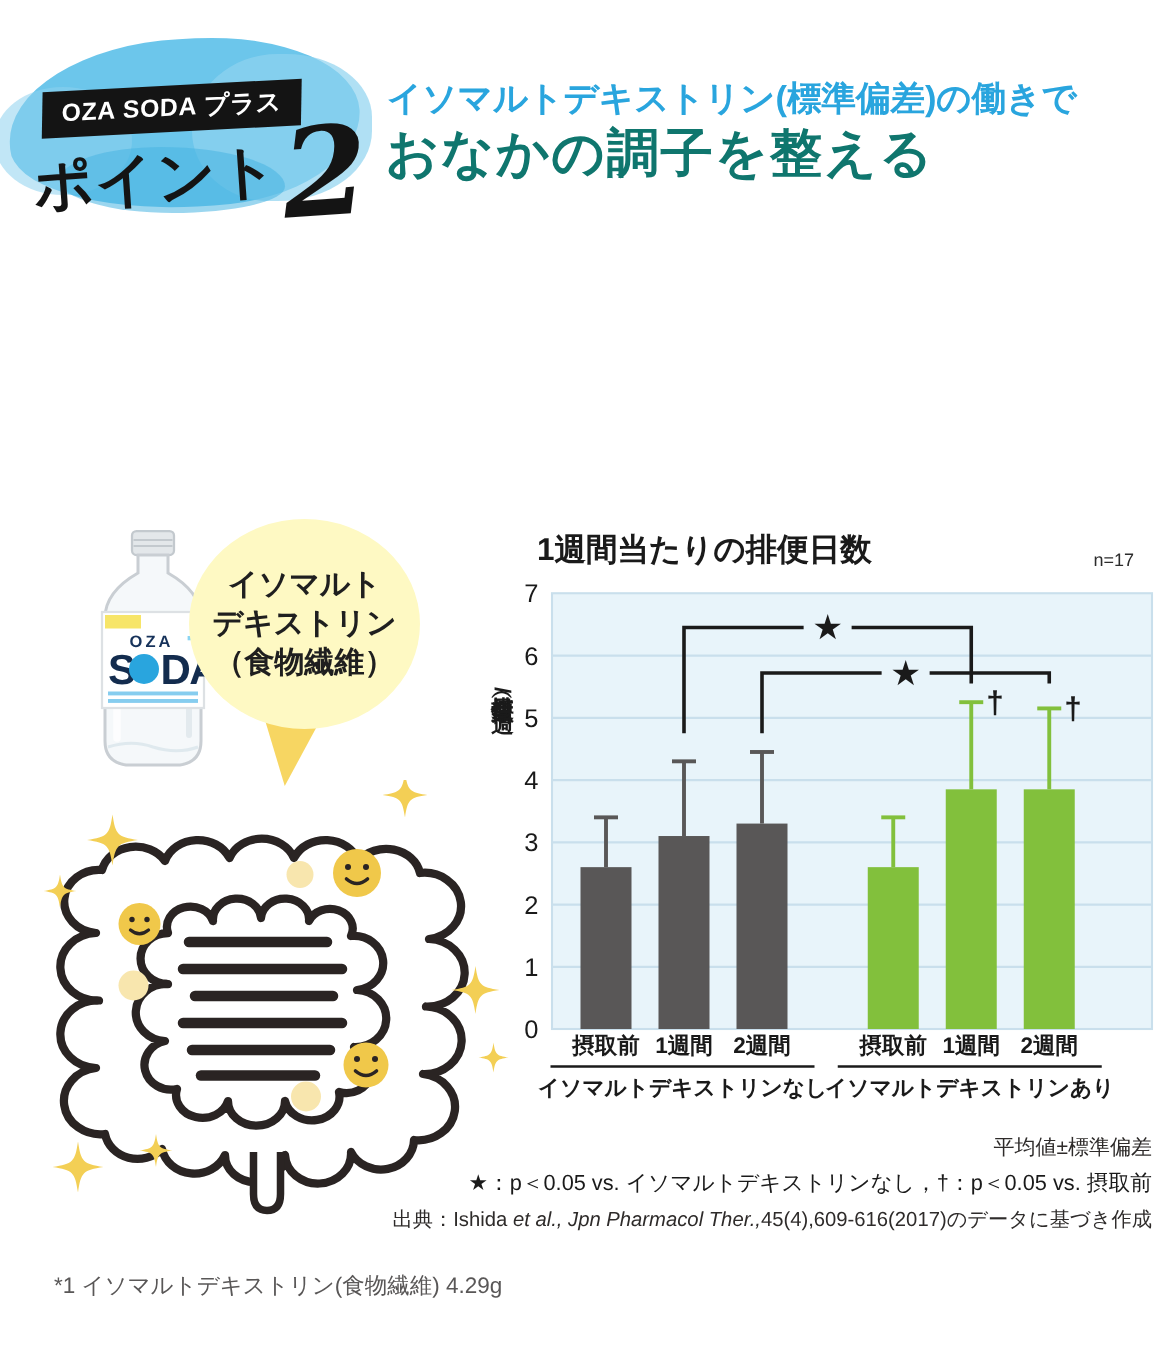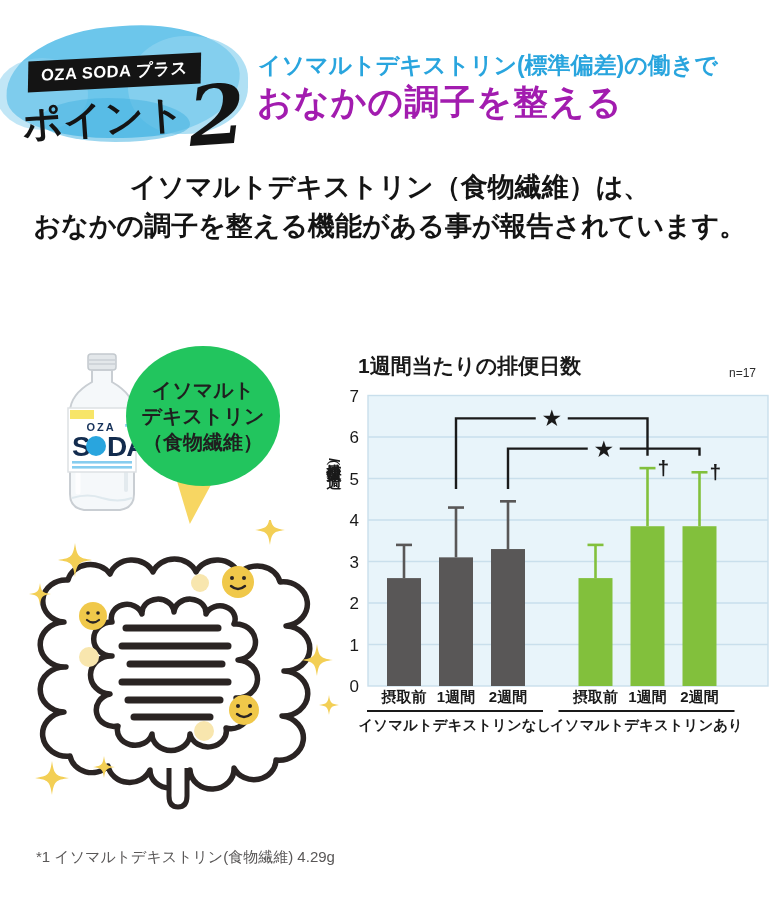--- a/index.html
+++ b/index.html
@@ -19,31 +19,31 @@
   .badge-box { position:absolute; left:28px; top:57px; background:#141414; color:#fff;
                padding:4px 13px 5px 13px; transform:rotate(-3deg) skewX(-4deg);
                font-size:16.5px; font-weight:bold; letter-spacing:.5px; }
   .point-row { position:absolute; left:22px; top:80px; transform:rotate(-4deg);
                display:flex; align-items:flex-end; color:#141414; }
   .point-label { font-size:39px; font-weight:bold; letter-spacing:1px; }
   .point-number { font-family:"DejaVu Serif","Liberation Serif",serif; font-style:italic; font-weight:600;
                   font-size:82px; line-height:.78; margin-left:2px; transform:translateY(10px); }
 
   .hdr-sub { position:absolute; left:258px; top:50px; font-size:23px; font-weight:600; color:#29a5de; }
-  .hdr-title { position:absolute; left:257px; top:79px; font-size:35px; font-weight:bold; color:#a21caf; letter-spacing:1px; }
+  .hdr-title { position:absolute; left:257px; top:79px; font-size:35px; font-weight:bold; color:#0f766e; letter-spacing:1px; }
 
   
   .lead { position:absolute; left:0; top:168px; width:780px; text-align:center; color:#141414;
           font-size:27px; font-weight:bold; line-height:39px; }
   .body-text { position:absolute; left:27px; top:266px; width:730px; font-size:15.5px; line-height:1.55;
                color:#3c3938; letter-spacing:.2px; }
 
   
   .bottle-svg { position:absolute; left:58px; top:352px; }
-  .bubble { position:absolute; left:126px; top:346px; width:154px; height:140px; background:#22c55e;
+  .bubble { position:absolute; left:126px; top:346px; width:154px; height:140px; background:#fef9c3;
             border-radius:50%; display:flex; flex-direction:column; justify-content:center; align-items:center;
             text-align:center; color:#1f1f1f; font-size:20px; font-weight:bold; line-height:26px; z-index:2; }
   .bubble-tail { position:absolute; left:168px; top:472px; width:52px; height:52px; background:#f7d662;
                  clip-path:polygon(12% 0, 96% 0, 42% 100%); z-index:1; }
   .gut-svg { position:absolute; left:22px; top:520px; }
 
   
   .chart-block { position:absolute; left:322px; top:352px; width:458px; }
   .chart-title-row { display:flex; justify-content:space-between; align-items:flex-end; padding:0 24px 4px 36px; }
   .chart-title { font-size:21px; font-weight:bold; color:#1a1a1a; }
@@ -74,24 +74,20 @@
     <span>OZA SODA プラス</span>
   </div>
   <div class="point-row">
     <span class="point-label">ポイント</span>
     <span class="point-number">2</span>
   </div>
 
   <div class="hdr-sub">イソマルトデキストリン(標準偏差)の働きで</div>
   <div class="hdr-title">おなかの調子を整える</div>
 
-  <div class="lead">
-    <div>イソマルトデキストリン（食物繊維）は、</div>
-    <div>おなかの調子を整える機能がある事が報告されています。</div>
-  </div>
 
 
   <svg class="bottle-svg" width="88" height="168" viewBox="0 0 88 168">
     <rect x="30" y="2" width="28" height="16" rx="3" fill="#e3e7ea" stroke="#c3c9ce" stroke-width="1.5"></rect>
     <line x1="31" y1="8" x2="57" y2="8" stroke="#c3c9ce" stroke-width="1.2"></line>
     <line x1="31" y1="12" x2="57" y2="12" stroke="#c3c9ce" stroke-width="1.2"></line>
     <path d="M34,18 L34,30 C20,38 12,48 12,60 L12,142 Q12,156 26,158 L62,158 Q76,156 76,142 L76,60 C76,48 68,38 54,30 L54,18 Z" fill="#f5f8fa" stroke="#c9ced3" stroke-width="2"></path>
     <path d="M20,64 L20,140" stroke="#ffffff" stroke-width="5" stroke-linecap="round" opacity=".8"></path>
     <path d="M68,66 L68,138" stroke="#e3eaee" stroke-width="4" stroke-linecap="round"></path>
     <rect x="10" y="56" width="68" height="64" fill="#ffffff" stroke="#dde1e4" stroke-width="1.5"></rect>
@@ -227,15 +223,22 @@
         <line x1="27" x2="203" y1="325" y2="325" stroke="#1a1a1a" stroke-width="1.8"></line>
         <text x="115" y="344" text-anchor="middle" font-size="14.5" font-weight="bold" fill="#1a1a1a">イソマルトデキストリンなし</text>
         <text x="255.5" y="316" text-anchor="middle" font-size="15" font-weight="bold" fill="#1a1a1a">摂取前</text>
         <text x="307.5" y="316" text-anchor="middle" font-size="15" font-weight="bold" fill="#1a1a1a">1週間</text>
         <text x="359.5" y="316" text-anchor="middle" font-size="15" font-weight="bold" fill="#1a1a1a">2週間</text>
         <line x1="218.5" x2="394.5" y1="325" y2="325" stroke="#1a1a1a" stroke-width="1.8"></line>
         <text x="306.5" y="344" text-anchor="middle" font-size="14.5" font-weight="bold" fill="#1a1a1a">イソマルトデキストリンあり</text>
       </svg>
   </div>
 
+  <div class="chart-notes">
+    <div class="note-stats">平均値±標準偏差</div>
+    <div class="note-sig">★：p＜0.05 vs. イソマルトデキストリンなし，†：p＜0.05 vs. 摂取前</div>
+    <div class="note-src">
+      <span>出典：Ishida </span><span class="it">et al., Jpn Pharmacol Ther.,</span><span>45(4),609-616(2017)のデータに基づき作成</span>
+    </div>
+  </div>
 
   <div class="footnote">*1 イソマルトデキストリン(食物繊維) 4.29g</div>
 </div>
 
 </body></html>

